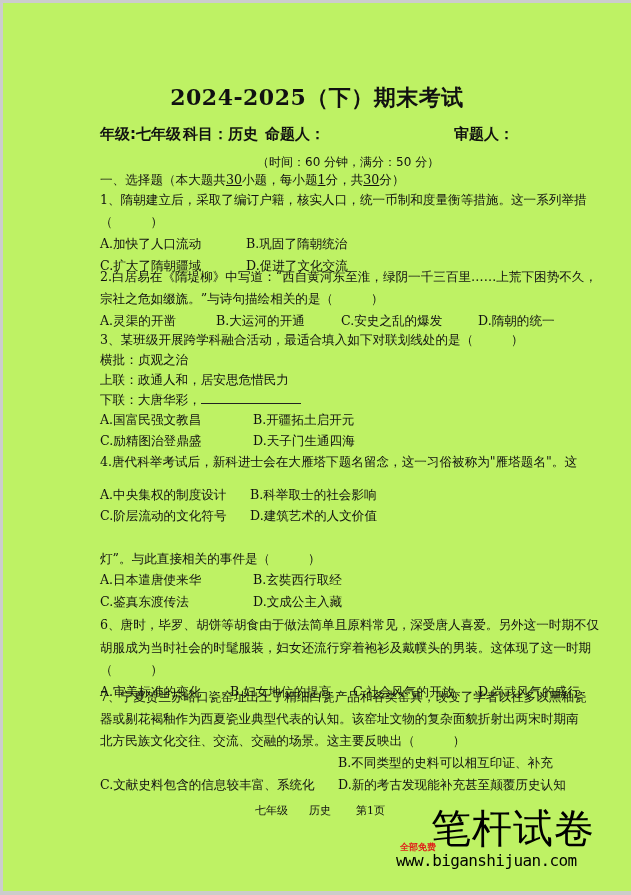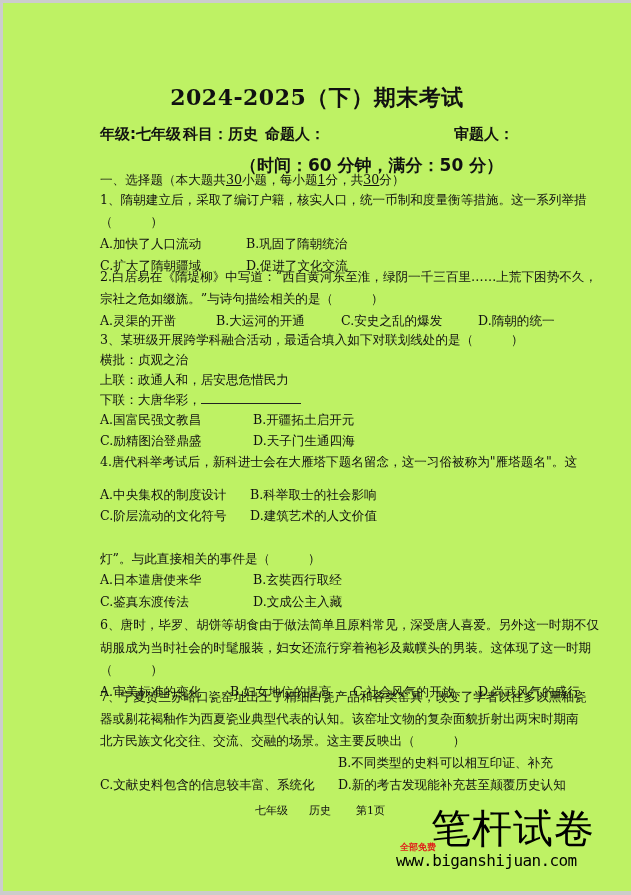--- a/index.html
+++ b/index.html
@@ -18,21 +18,21 @@
     }
     .abs { position: absolute; white-space: nowrap; }
     .title {
       left: 0; width: 628px; top: 80px; text-align: center;
       font-size: 22px; font-weight: bold; letter-spacing: 0.5px;
       font-family: "DejaVu Serif", serif;
       padding-left: 0;
     }
     .meta { top: 122px; font-size: 15px; font-weight: bold;
       font-family: "DejaVu Sans", sans-serif; }
-    .time { top: 151px; left: 237px; font-size: 17px; font-weight: bold;
+    .time { top: 151px; left: 254px; font-size: 12px; font-weight: normal;
       font-family: "DejaVu Sans", sans-serif; }
     .line { font-size: 12.6px; line-height: 22px; left: 97px; }
     .u { text-decoration: underline; }
     .blank { display: inline-block; width: 100px; border-bottom: 1px solid #222; height: 12px; vertical-align: baseline; }
     .footer { top: 800px; left: 252px; font-size: 11px; }
     .wm-big { top: 798px; left: 428px; font-size: 40px;
       font-family: "DejaVu Sans", sans-serif; color: #000; letter-spacing: 1px; }
     .wm-free { top: 838px; left: 397px; font-size: 9px; color: #e0201a;
       font-family: "DejaVu Sans", sans-serif; font-weight: bold; }
     .wm-url { top: 848px; left: 393px; font-size: 16px;

